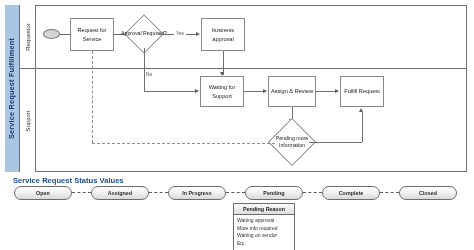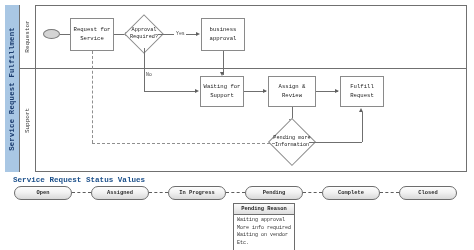--- a/index.html
+++ b/index.html
@@ -1,19 +1,19 @@
 <!DOCTYPE html>
 <html><head>
 <meta charset="utf-8">
 <style>
   html,body{margin:0;padding:0;background:#ffffff;}
   body{width:474px;height:250px;overflow:hidden;
        font-family:"Liberation Sans","DejaVu Sans",sans-serif;
        -webkit-font-smoothing:antialiased;}
-  #stage{position:relative;width:377px;height:250px;background:#fff;font-family:Liberation Mono, monospace;}
+  #stage{position:relative;width:377px;height:250px;background:#fff;}
 
   
   .pool{position:absolute;left:5px;top:5px;width:462px;height:167px;
         border:1px solid #707070;background:#fff;box-sizing:border-box;}
   .pool-label{position:absolute;left:5px;top:5px;width:15px;height:167px;
         background:#a9c7e4;border-right:1px solid #707070;box-sizing:border-box;
         display:flex;align-items:center;justify-content:center;}
   .pool-label span{transform:rotate(-90deg);white-space:nowrap;
         font-size:7.3px;font-weight:bold;color:#1b3c6e;letter-spacing:.2px;}
 

